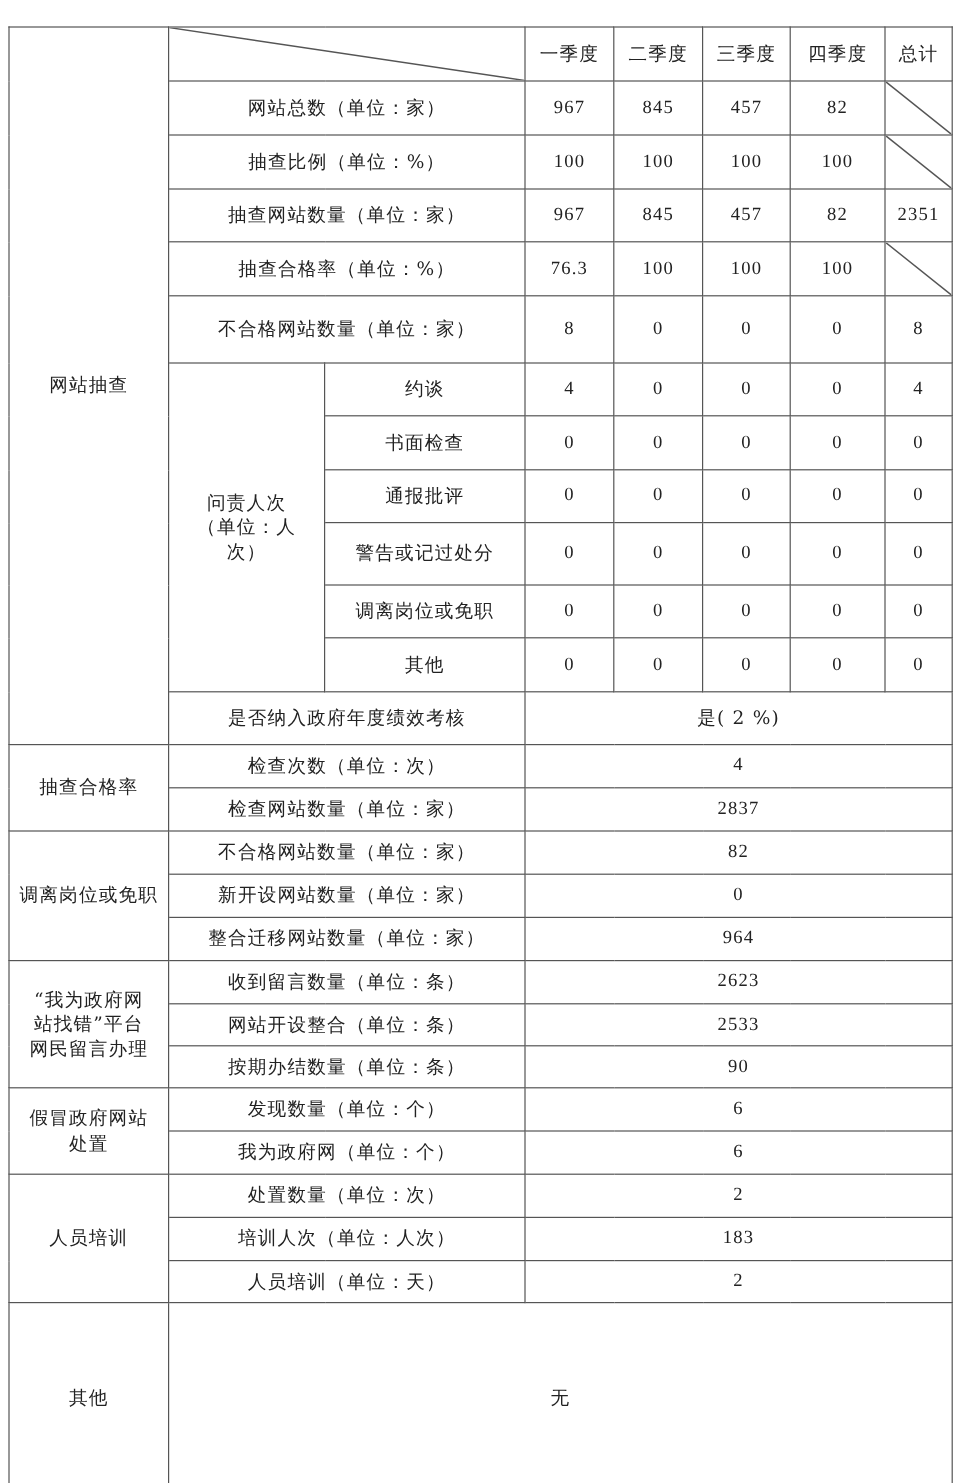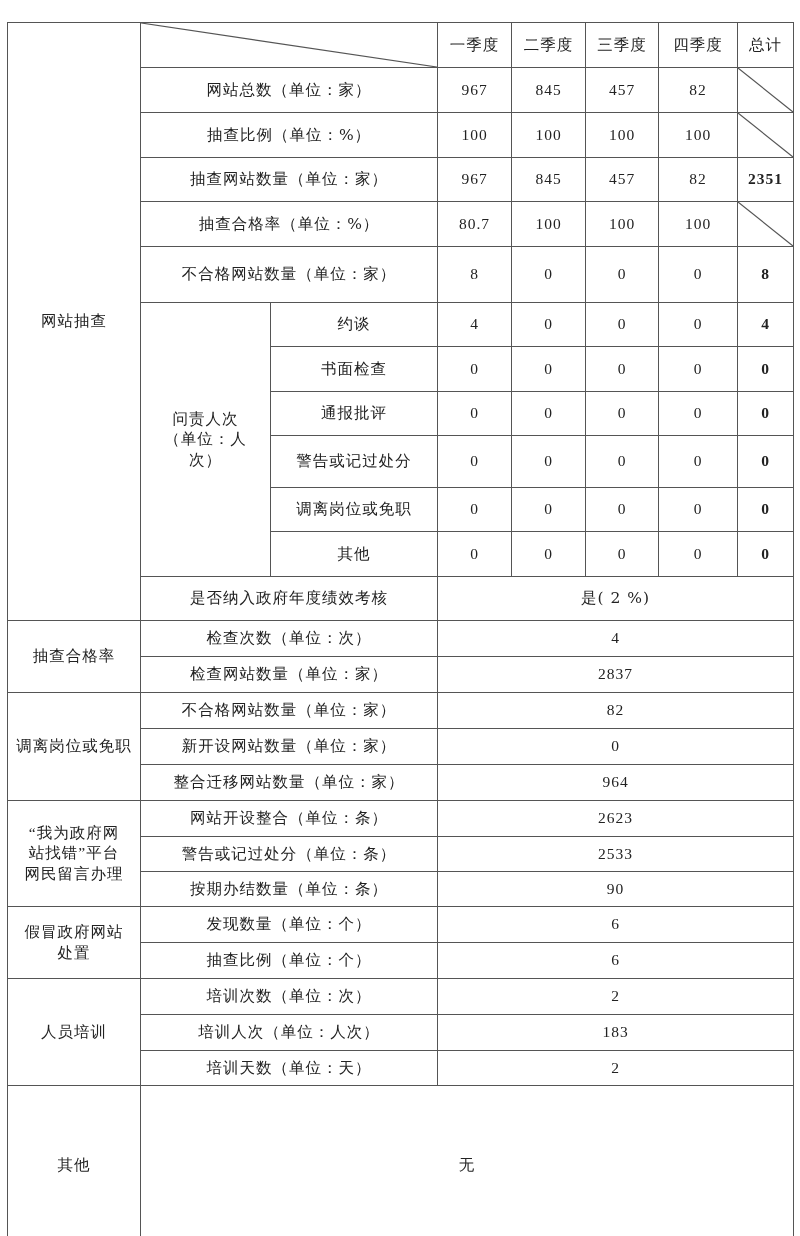--- a/index.html
+++ b/index.html
@@ -7,27 +7,27 @@
          font-family: "DejaVu Serif", "Liberation Serif", serif; color: #222; }
   #sheet { position: absolute; left: 7px; top: 22px; width: 786px; height: 1205px; }
   table.report { border-collapse: collapse; table-layout: fixed; width: 786px; height: 1205px; }
   table.report td {
     border: 1.4px solid #555;
     text-align: center; vertical-align: middle;
     font-size: 15.5px; padding: 0; line-height: 1.3;
     letter-spacing: 1px; position: relative; overflow: hidden;
   }
   td.num { font-family: "Liberation Serif", "DejaVu Serif", serif; font-size: 17px; letter-spacing: 0; }
-  td.total-top { vertical-align: top; padding-top: 9px; font-weight: bold; }
+  td.total-top { vertical-align: top; padding-top: 9px; }
   td.group { letter-spacing: 2px; padding: 0 6px; }
   td.group-wide { letter-spacing: 2.5px; padding: 0 8px; }
   td.other-label { letter-spacing: 30px; padding-left: 30px; }
   td.diag { padding: 0; }
   td.diag svg { position: absolute; left: 0; top: 0; width: 100%; height: 100%; }
-  .wrap { display: inline-block; font-family: Liberation Serif, serif; }
+  .wrap { display: inline-block; }
 </style>
 </head>
 <body>
 
 <div id="sheet">
 <table class="report">
   <colgroup>
     <col style="width:133px">
     <col style="width:130px">
     <col style="width:167px">
@@ -83,21 +83,21 @@
     <td colspan="2">抽查网站数量（单位：家）</td>
     <td class="num">967</td>
     <td class="num">845</td>
     <td class="num">457</td>
     <td class="num">82</td>
     <td class="num total-top">2351</td>
   </tr>
 
   <tr style="height:45px">
     <td colspan="2">抽查合格率（单位：%）</td>
-    <td class="num">80.7</td>
+    <td class="num">76.3</td>
     <td class="num">100</td>
     <td class="num">100</td>
     <td class="num">100</td>
     <td class="diag">
       <svg viewBox="0 0 100 100" preserveAspectRatio="none">
               <line x1="0" y1="0" x2="100" y2="100" stroke="#555" stroke-width="1.2" vector-effect="non-scaling-stroke"></line>
             </svg>
     </td>
   </tr>
 
@@ -201,58 +201,58 @@
   </tr>
 
   <tr style="height:36px">
     <td rowspan="3" class="group">
       <span class="wrap">
         <span style="display:block">“我为政府网</span>
         <span style="display:block">站找错”平台</span>
         <span style="display:block">网民留言办理</span>
       </span>
     </td>
+    <td colspan="2">收到留言数量（单位：条）</td>
+    <td colspan="5" class="num">2623</td>
+  </tr>
+  <tr style="height:35px">
     <td colspan="2">网站开设整合（单位：条）</td>
-    <td colspan="5" class="num">2623</td>
-  </tr>
-  <tr style="height:35px">
-    <td colspan="2">警告或记过处分（单位：条）</td>
     <td colspan="5" class="num">2533</td>
   </tr>
   <tr style="height:35px">
     <td colspan="2">按期办结数量（单位：条）</td>
     <td colspan="5" class="num">90</td>
   </tr>
 
   <tr style="height:36px">
     <td rowspan="2" class="group">
       <span class="wrap">
         <span style="display:block">假冒政府网站</span>
         <span style="display:block">处置</span>
       </span>
     </td>
     <td colspan="2">发现数量（单位：个）</td>
     <td colspan="5" class="num">6</td>
   </tr>
   <tr style="height:36px">
-    <td colspan="2">抽查比例（单位：个）</td>
+    <td colspan="2">我为政府网（单位：个）</td>
     <td colspan="5" class="num">6</td>
   </tr>
 
   <tr style="height:36px">
     <td rowspan="3" class="group">人员培训</td>
-    <td colspan="2">培训次数（单位：次）</td>
+    <td colspan="2">处置数量（单位：次）</td>
     <td colspan="5" class="num">2</td>
   </tr>
   <tr style="height:36px">
     <td colspan="2">培训人次（单位：人次）</td>
     <td colspan="5" class="num">183</td>
   </tr>
   <tr style="height:35px">
-    <td colspan="2">培训天数（单位：天）</td>
+    <td colspan="2">人员培训（单位：天）</td>
     <td colspan="5" class="num">2</td>
   </tr>
 
   <tr style="height:160px">
     <td class="other-label">其他</td>
     <td colspan="7">无</td>
   </tr>
 </tbody>
     </table>
 </div>

